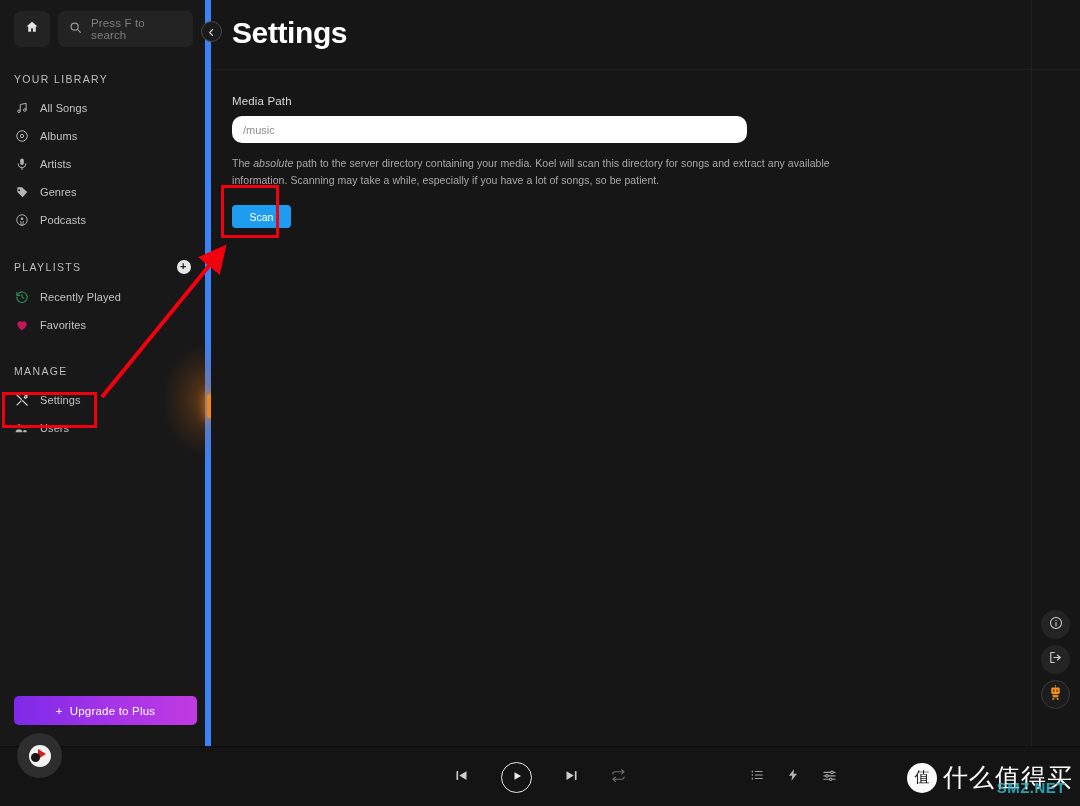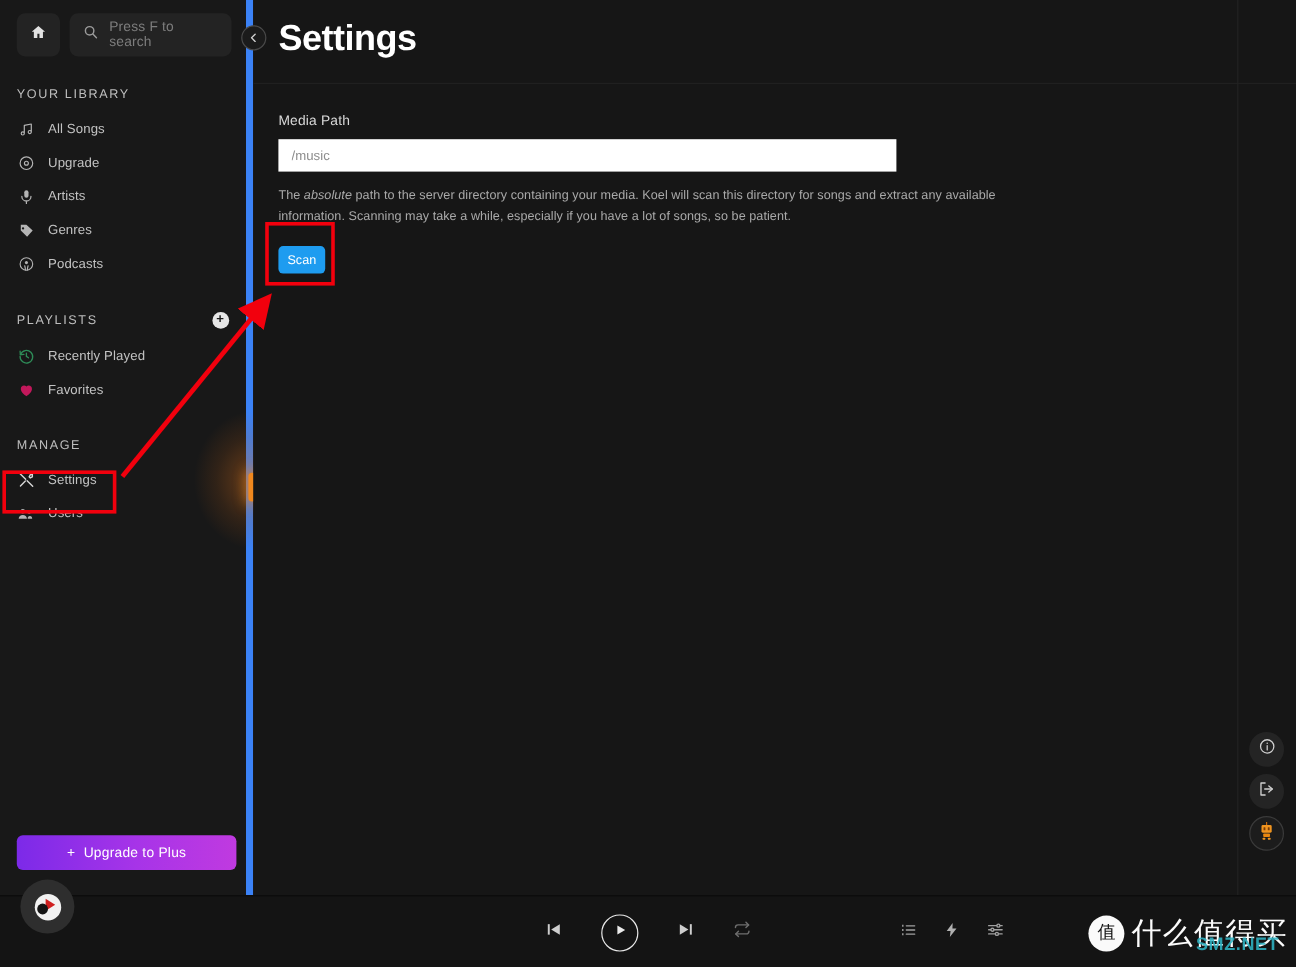--- a/index.html
+++ b/index.html
@@ -82,31 +82,31 @@
   }
   .page-title {
     position:absolute; left:21px; top:16px;
     font-size:30px; font-weight:700; color:#fff; letter-spacing:-.4px;
   }
   .right-rail { position:absolute; right:0; top:0; width:49px; height:746px; border-left:1px solid #222; }
 
   .content { padding:25px 0 0 21px; width:810px; }
   .field-label { font-size:11.5px; color:#d8d8d8; margin-bottom:9px; letter-spacing:.15px; }
   .path-input {
-    width:515px; height:27px; background:#fff; border:0; border-radius:0;
+    width:515px; height:27px; background:#fff; border:0; border-radius:10px;
     padding:0 11px; font-size:11px; color:#333; font-family:"Liberation Sans", sans-serif;
   }
   .path-input::placeholder { color:#8c8c8c; }
   .help {
     margin-top:12px; font-size:10.5px; line-height:16.5px; color:#a9a9a9;
     width:600px; letter-spacing:.05px;
   }
   .help em { font-style:italic;text-align:right; }
   .scan-btn {
-    margin-top:17px; width:39px; height:23px; border:0; border-radius:4px;
+    margin-top:17px; width:59px; height:23px; border:0; border-radius:4px;
     background:#1e9cf0; color:#fff; font-size:10.5px; cursor:pointer;
     font-family:"Liberation Sans", sans-serif;
     text-align:center;
   }
 
   
   .player {
     position:absolute; left:0; bottom:0; width:1080px; height:60px;
     background:#141414; border-top:1px solid #0c0c0c;
   }
@@ -198,21 +198,21 @@
       </span>
       <span>All Songs</span>
     </div>
     <div class="nav-item">
       <span class="ico">
         <svg width="14" height="14" viewBox="0 0 24 24" fill="none" stroke="#b4b4b4" stroke-width="1.7">
           <circle cx="12" cy="12" r="9"></circle>
             <circle cx="12" cy="12" r="2.8"></circle>
         </svg>
       </span>
-      <span>Upgrade</span>
+      <span>Albums</span>
     </div>
     <div class="nav-item">
       <span class="ico">
         <svg width="14" height="14" viewBox="0 0 24 24" fill="none" stroke="#b4b4b4" stroke-width="1.8">
           <rect x="9" y="2.5" width="6" height="11" rx="3" fill="#b4b4b4" stroke="none"></rect>
           <path d="M5.5 11.5a6.5 6.5 0 0 0 13 0M12 18v3.5" stroke-linecap="round"></path>
         </svg>
       </span>
       <span>Artists</span>
     </div>

